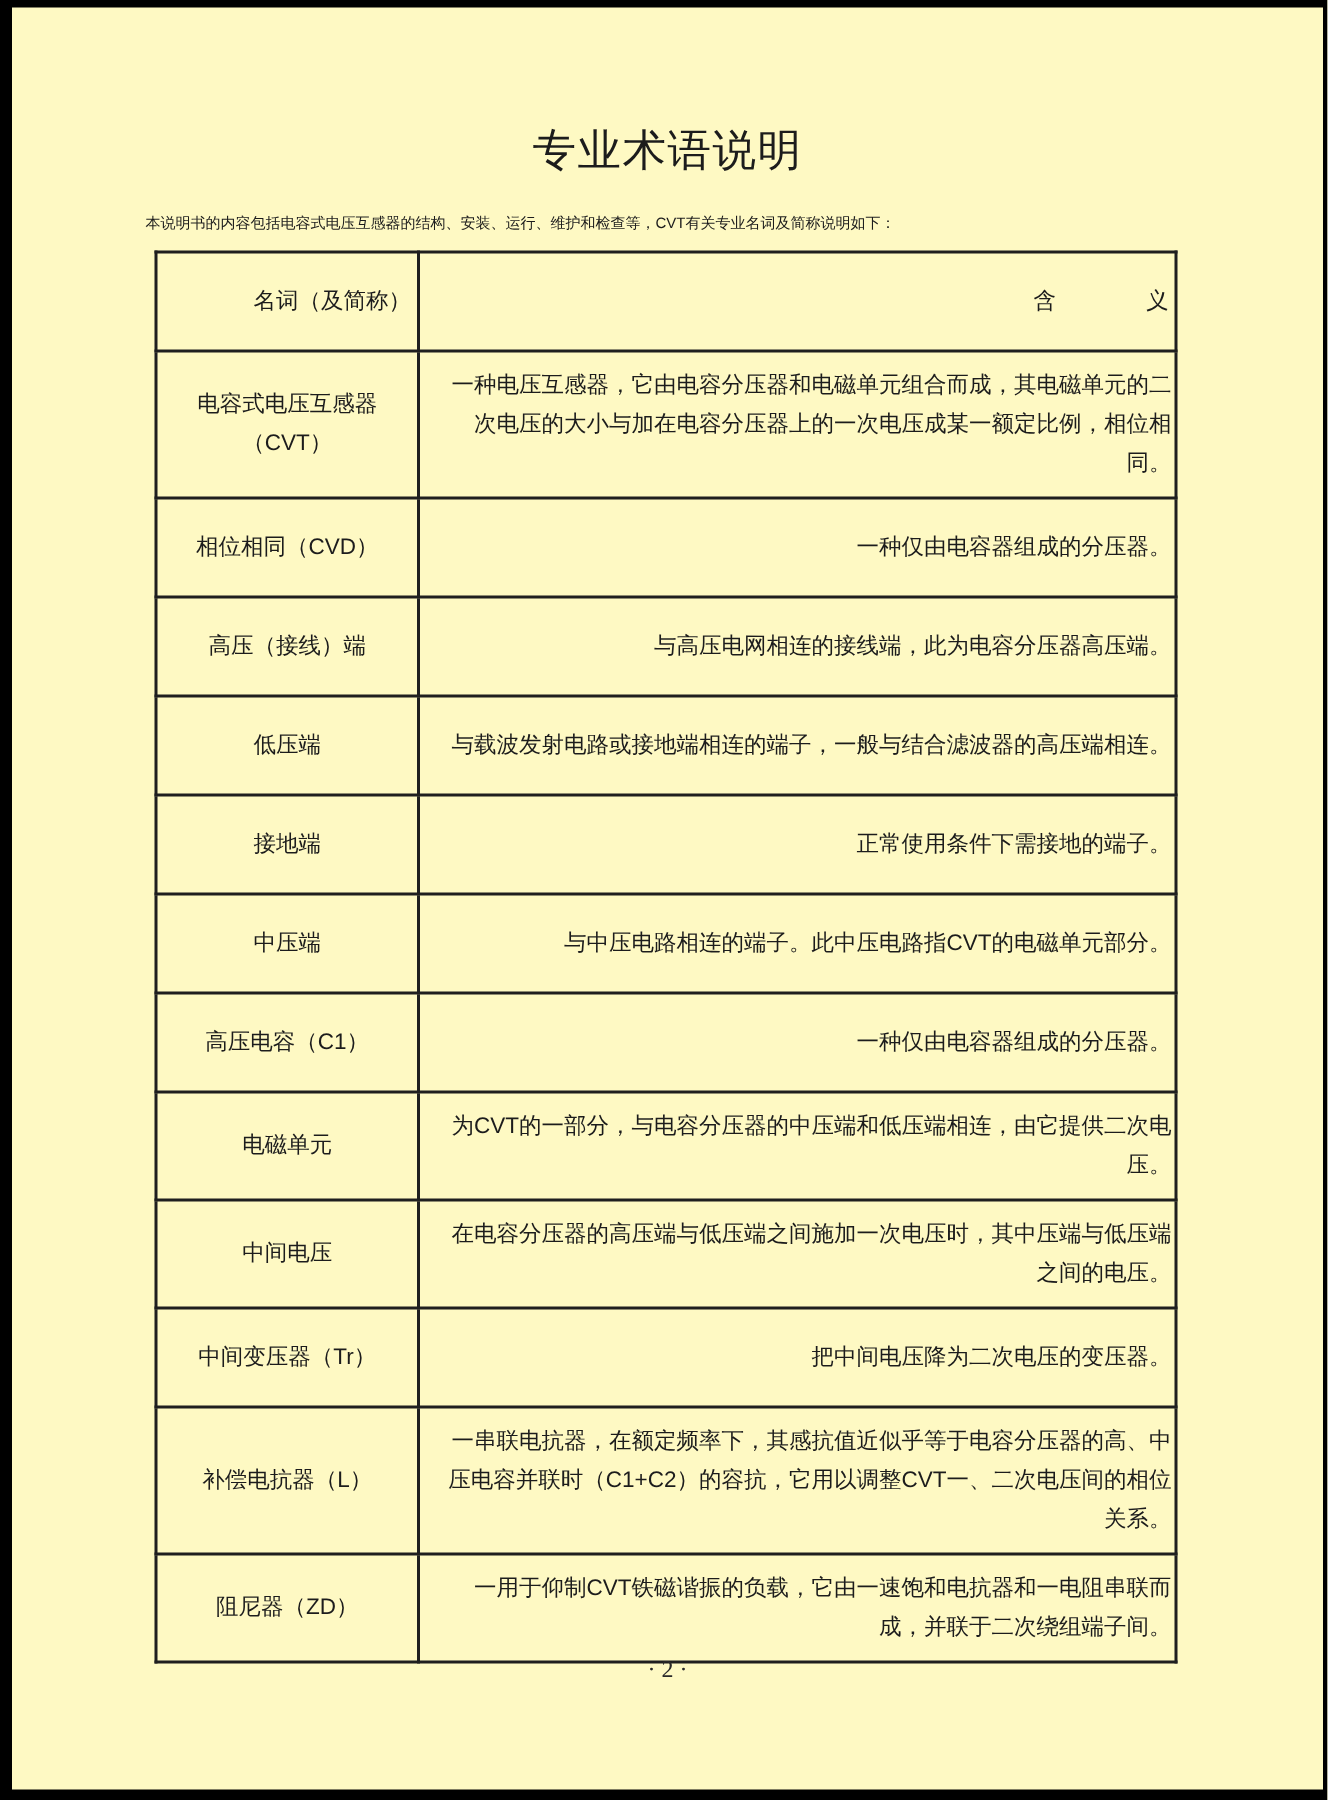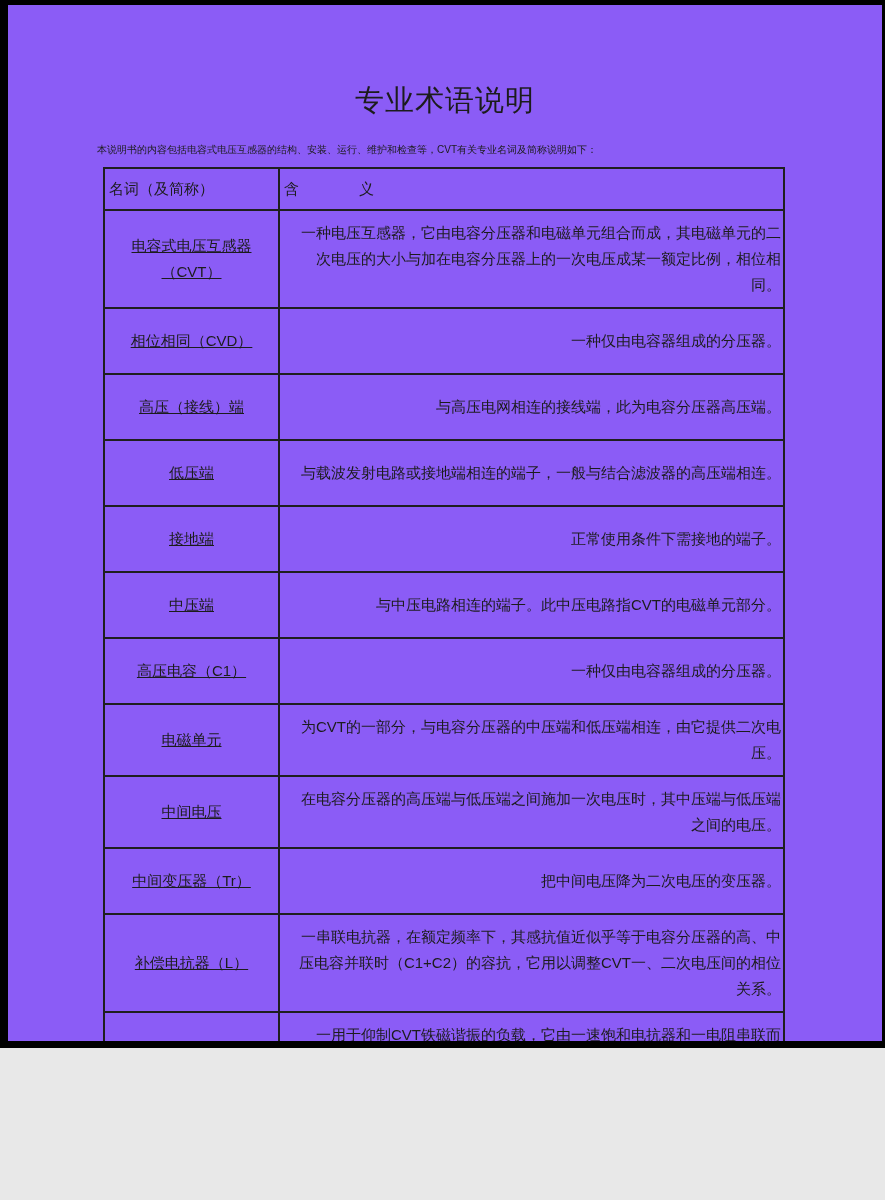--- a/index.html
+++ b/index.html
@@ -3,23 +3,23 @@
 <meta charset="utf-8">
 <style>
   html, body {
     margin: 0;
     padding: 0;
     background: #e8e8e8;
   }
   .page {
     position: relative;
     width: 885px;
-    height: 1048px;
+    height: 1200px;
     box-sizing: border-box;
-    background: #8b5cf6;
+    background: #fef9c3;
     border-style: solid;
     border-color: #000000;
     border-width: 5px 3px 7px 8px; 
     overflow: hidden;
     font-family: "Liberation Sans", sans-serif;
     color: #1c1c1c;
   }
   .title {
     position: absolute;
     top: 76px;
@@ -54,29 +54,28 @@
   table.terms td {
     border: 2px solid #1f1f1f;
     font-size: 15px;
     line-height: 26px;
     font-weight: normal;
     vertical-align: middle;
     color: #1c1c1c;
   }
   table.terms th {
     height: 40px;
-    padding: 0 4px;
-    text-align: left;
+    padding: 12px 4px;
+    text-align: right;
   }
   th.h-meaning { white-space: pre; }
   td.term-cell {
     height: 46px;
     padding: 9px 3px;
     text-align: center;
-    text-decoration: underline;
   }
   td.def-cell {
     height: 46px;
     padding: 9px 2px 9px 8px;
     text-align: right;
   }
   .page-number {
     position: absolute;
     top: 1100px;
     left: 0;

